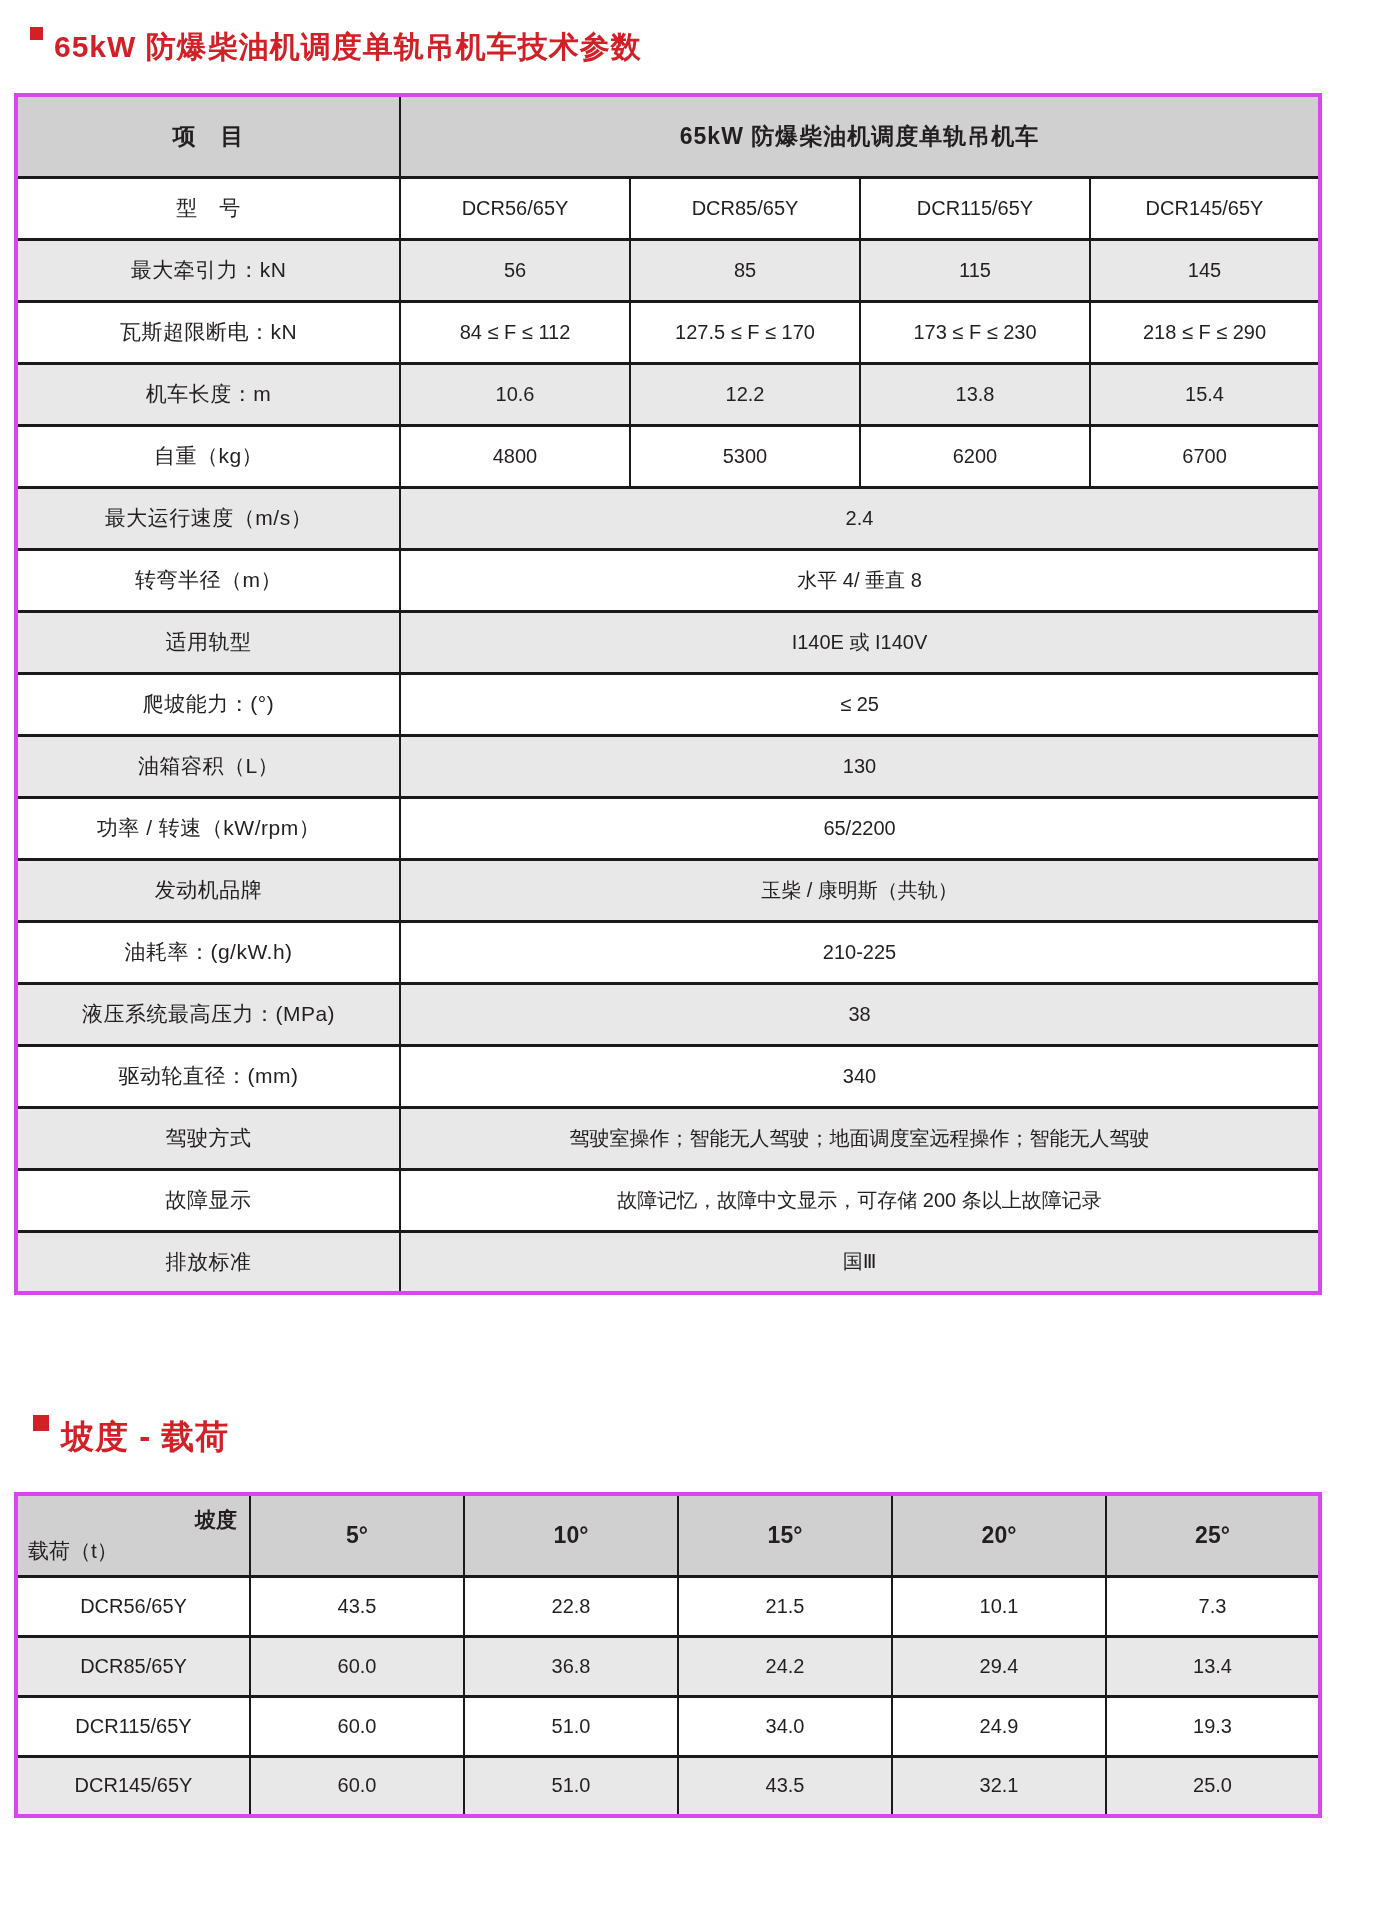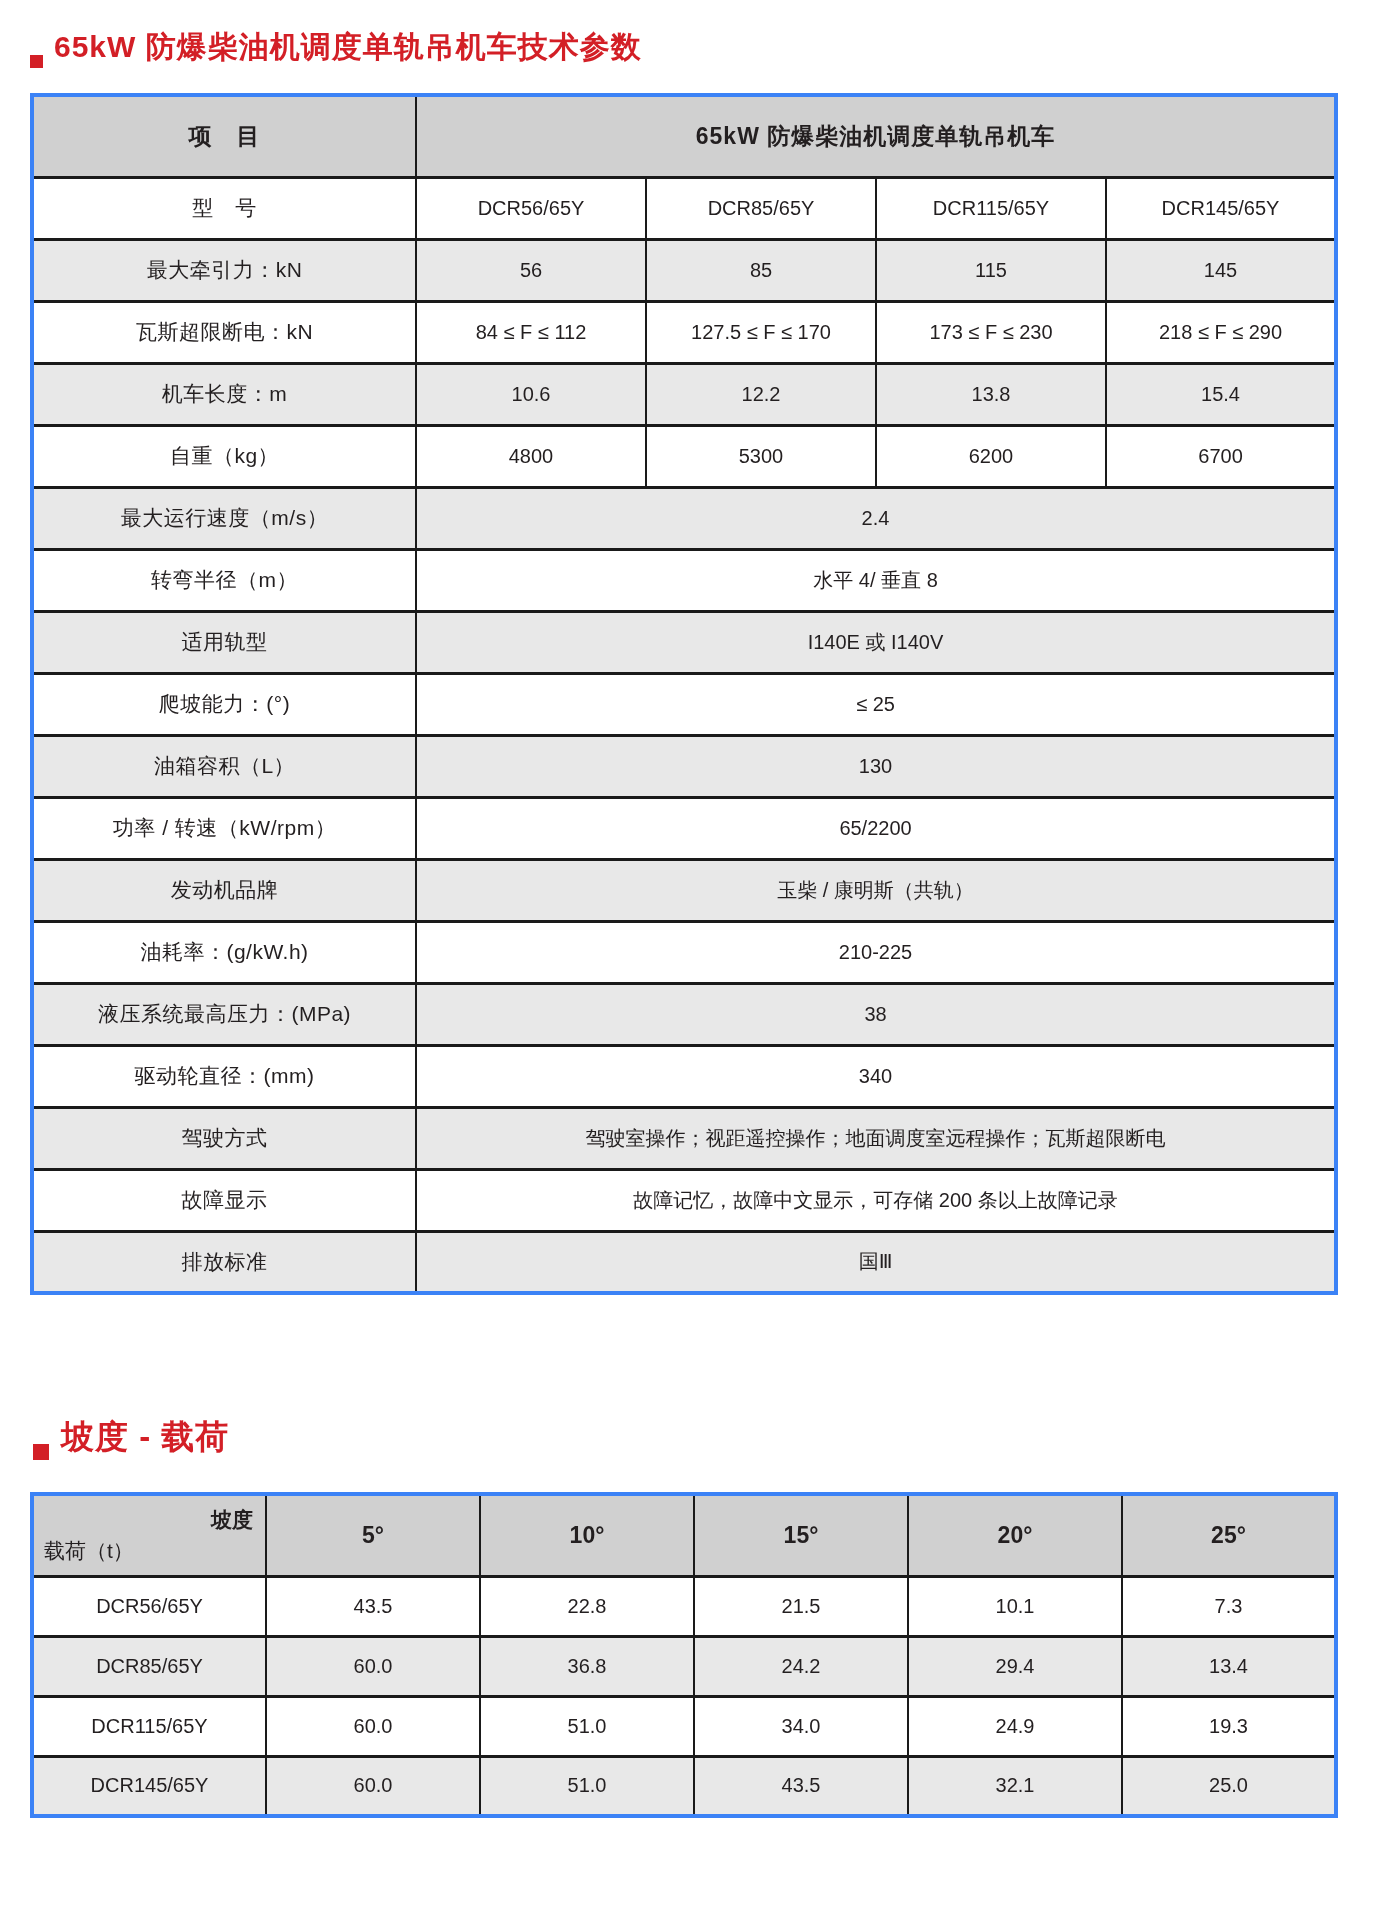--- a/index.html
+++ b/index.html
@@ -8,43 +8,43 @@
     min-height: 1913px;
     background: #ffffff;
     font-family: "Liberation Sans", "DejaVu Sans", sans-serif;
     color: #231f20;
   }
   .page { width: 1375px; min-height: 1913px; position: relative; }
 
   
   .sec-title {
     display: flex;
-    align-items: flex-end;
+    align-items: flex-start;
     color: #d31f26;
     font-weight: bold;
     letter-spacing: 1px;
     white-space: nowrap;
   }
   .sec-title .bullet {
     display: inline-block;
     background: #d31f26;
     flex: 0 0 auto;
   }
   .title-1 { padding-top: 27px; margin-left: 30px; font-size: 30px; }
   .title-1 .bullet { width: 13px; height: 13px; margin-right: 11px; }
   .title-2 { margin-top: 120px; margin-left: 33px; font-size: 33px; }
   .title-2 .bullet { width: 16px; height: 16px; margin-right: 12px; }
 
   
   table {
     border-collapse: collapse;
     table-layout: fixed;
-    margin-left: 30px;
+    margin-left: 14px;
     width: 1304px;
-    border: 4px solid #3b82f6;
+    border: 4px solid #d946ef;
   }
   th, td {
     border-left: 2px solid #1a1a1a;
     border-right: 2px solid #1a1a1a;
     border-top: 3px solid #1a1a1a;
     border-bottom: 3px solid #1a1a1a;
     text-align: center;
     vertical-align: middle;
     padding: 2px 6px;
     overflow: hidden;
@@ -193,21 +193,21 @@
       <tr>
         <td class="label">液压系统最高压力：(MPa)</td>
         <td class="val" colspan="4">38</td>
       </tr>
       <tr>
         <td class="label">驱动轮直径：(mm)</td>
         <td class="val" colspan="4">340</td>
       </tr>
       <tr>
         <td class="label">驾驶方式</td>
-        <td class="val" colspan="4">驾驶室操作；视距遥控操作；地面调度室远程操作；瓦斯超限断电</td>
+        <td class="val" colspan="4">驾驶室操作；智能无人驾驶；地面调度室远程操作；智能无人驾驶</td>
       </tr>
       <tr>
         <td class="label">故障显示</td>
         <td class="val" colspan="4">故障记忆，故障中文显示，可存储 200 条以上故障记录</td>
       </tr>
       <tr>
         <td class="label">排放标准</td>
         <td class="val" colspan="4">国Ⅲ</td>
       </tr>
     </tbody>

